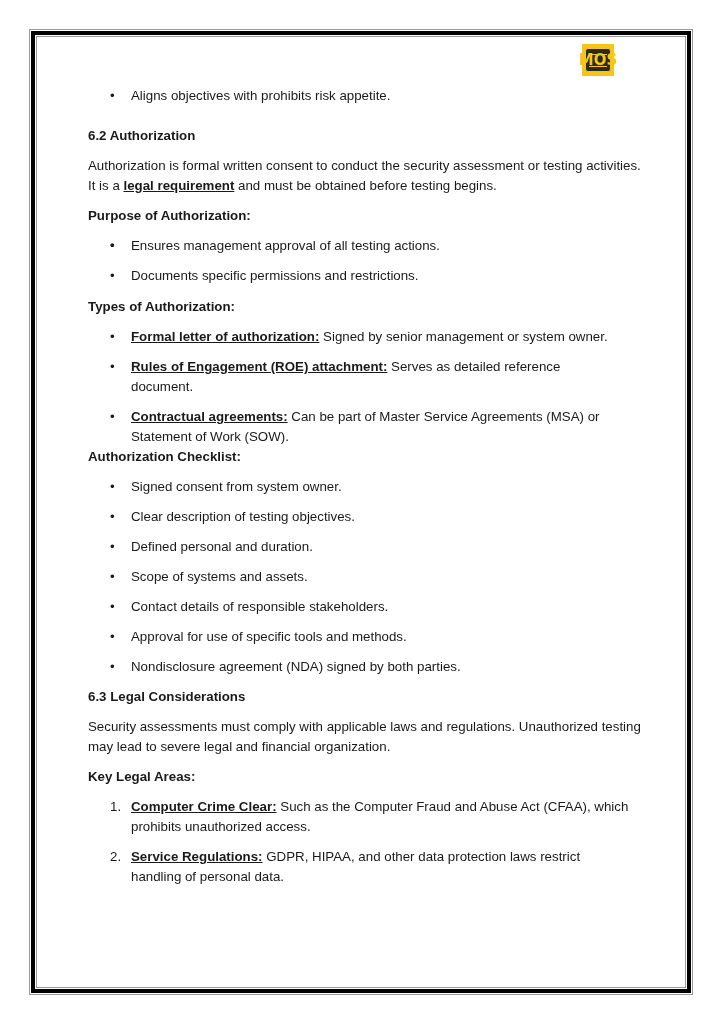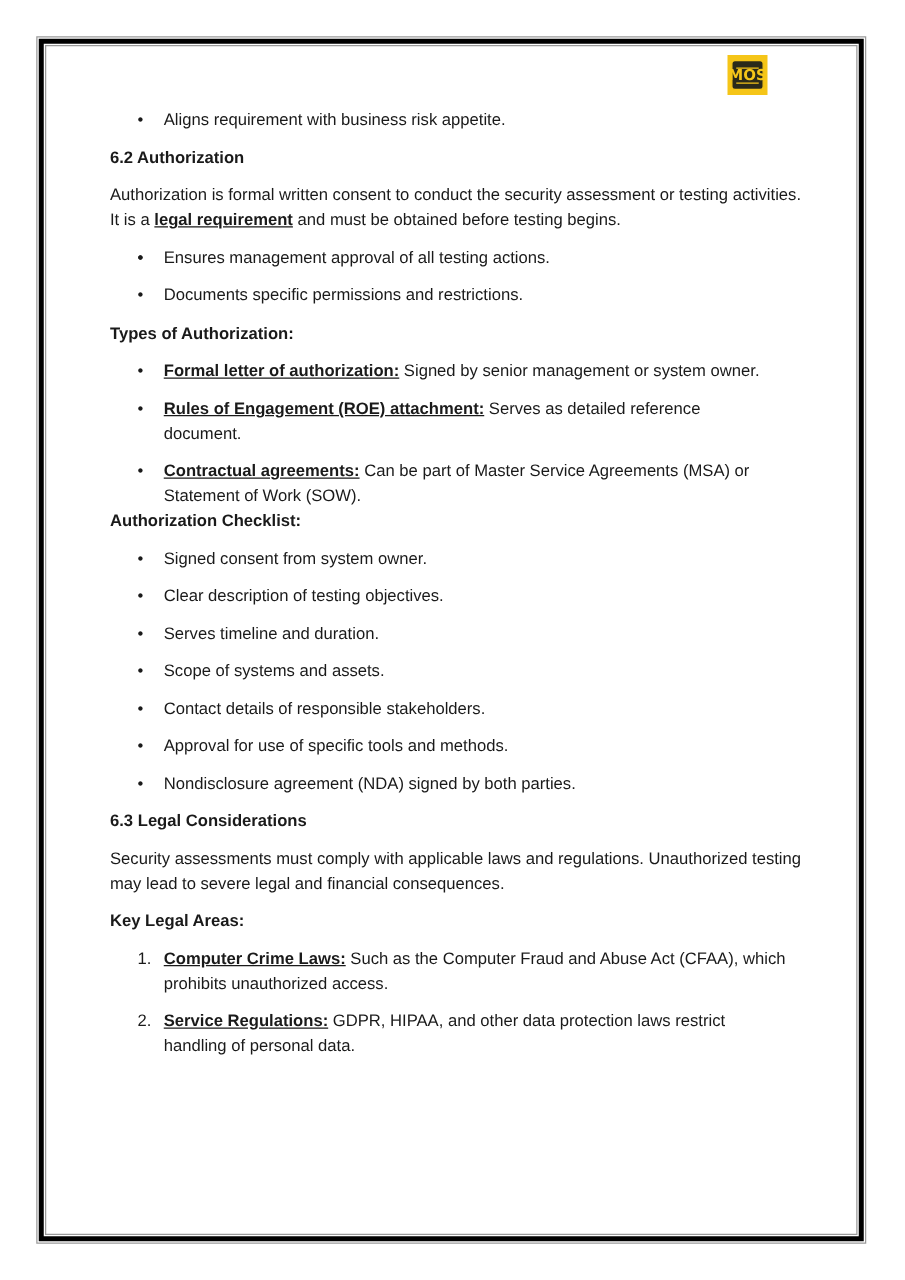--- a/index.html
+++ b/index.html
@@ -20,21 +20,21 @@
   .logo {
     position: absolute; left: 582px; top: 44px; width: 32px; height: 32px;
     background: #f5c518; display: flex; align-items: center; justify-content: center;
   }
   .logo-badge {
     width: 26px; height: 24px; background: #2a2a1a; border-radius: 3px;
     display: flex; flex-direction: column; align-items: center; justify-content: center;
     box-sizing: border-box; border: 1px solid #f5c518;
   }
   .logo-text { color: #f5c518; font-family: "DejaVu Sans", sans-serif; font-weight: bold;
-    font-size: 12px; line-height: 9px; letter-spacing: 0px; }
+    font-size: 15px; line-height: 9px; letter-spacing: 0px; }
   .logo-line { width: 18px; height: 1px; background: #f5c518; margin: 1px 0; }
 
   .content { position: absolute; left: 88px; top: 86px; width: 560px; font-size: 13.3px; line-height: 20px; }
   .bullet-item { position: relative; padding-left: 43px; }
   .bullet-item .marker { position: absolute; left: 22px; top: 0; }
   .num-item { position: relative; padding-left: 43px; }
   .num-item .marker { position: absolute; left: 22px; top: 0; }
   .heading { font-weight: bold; }
   b { font-weight: bold; text-decoration: underline; }
   .para { }
@@ -51,29 +51,30 @@
     <div class="logo-line"></div>
     <span class="logo-text">MOS</span>
     <div class="logo-line"></div>
   </div>
 </div>
 
 <div class="content">
 
   <div class="bullet-item" style="margin-top:0">
     <span class="marker">•</span>
-    <span>Aligns requirement with business risk appetite.</span>
+    <span>Aligns objectives with prohibits risk appetite.</span>
   </div>
 
-  <div class="heading" style="margin-top:10px">6.2 Authorization</div>
+  <div class="heading" style="margin-top:20px">6.2 Authorization</div>
 
   <div class="para" style="margin-top:10px">
     <span>Authorization is formal written consent to conduct the security assessment or testing activities. It is a </span><b>legal requirement</b><span> and must be obtained before testing begins.</span>
   </div>
 
+  <div class="heading" style="margin-top:10px">Purpose of Authorization:</div>
 
   <div class="bullet-item" style="margin-top:10px">
     <span class="marker">•</span>
   </div>
   <div class="bullet-item" style="margin-top:10px">
     <span class="marker">•</span>
     <span>Ensures management approval of all testing actions.</span>
   </div>
   <div class="bullet-item" style="margin-top:10px">
     <span class="marker">•</span>
@@ -100,47 +101,47 @@
   <div class="bullet-item" style="margin-top:10px">
     <span class="marker">•</span>
     <span>Signed consent from system owner.</span>
   </div>
   <div class="bullet-item" style="margin-top:10px">
     <span class="marker">•</span>
     <span>Clear description of testing objectives.</span>
   </div>
   <div class="bullet-item" style="margin-top:10px">
     <span class="marker">•</span>
-    <span>Serves timeline and duration.</span>
+    <span>Defined personal and duration.</span>
   </div>
   <div class="bullet-item" style="margin-top:10px">
     <span class="marker">•</span>
     <span>Scope of systems and assets.</span>
   </div>
   <div class="bullet-item" style="margin-top:10px">
     <span class="marker">•</span>
     <span>Contact details of responsible stakeholders.</span>
   </div>
   <div class="bullet-item" style="margin-top:10px">
     <span class="marker">•</span>
     <span>Approval for use of specific tools and methods.</span>
   </div>
   <div class="bullet-item" style="margin-top:10px">
     <span class="marker">•</span>
     <span>Nondisclosure agreement (NDA) signed by both parties.</span>
   </div>
 
   <div class="heading" style="margin-top:10px">6.3 Legal Considerations</div>
 
-  <div class="para" style="margin-top:10px">Security assessments must comply with applicable laws and regulations. Unauthorized testing may lead to severe legal and financial consequences.</div>
+  <div class="para" style="margin-top:10px">Security assessments must comply with applicable laws and regulations. Unauthorized testing may lead to severe legal and financial organization.</div>
 
   <div class="heading" style="margin-top:10px">Key Legal Areas:</div>
 
   <div class="num-item" style="margin-top:10px">
     <span class="marker">1.</span>
-    <b>Computer Crime Laws:</b><span> Such as the Computer Fraud and Abuse Act (CFAA), which prohibits unauthorized access.</span>
+    <b>Computer Crime Clear:</b><span> Such as the Computer Fraud and Abuse Act (CFAA), which prohibits unauthorized access.</span>
   </div>
   <div class="num-item" style="margin-top:10px; padding-right:20px">
     <span class="marker">2.</span>
     <b>Service Regulations:</b><span> GDPR, HIPAA, and other data protection laws restrict handling of personal data.</span>
   </div>
 
 </div>
 
 </body></html>

